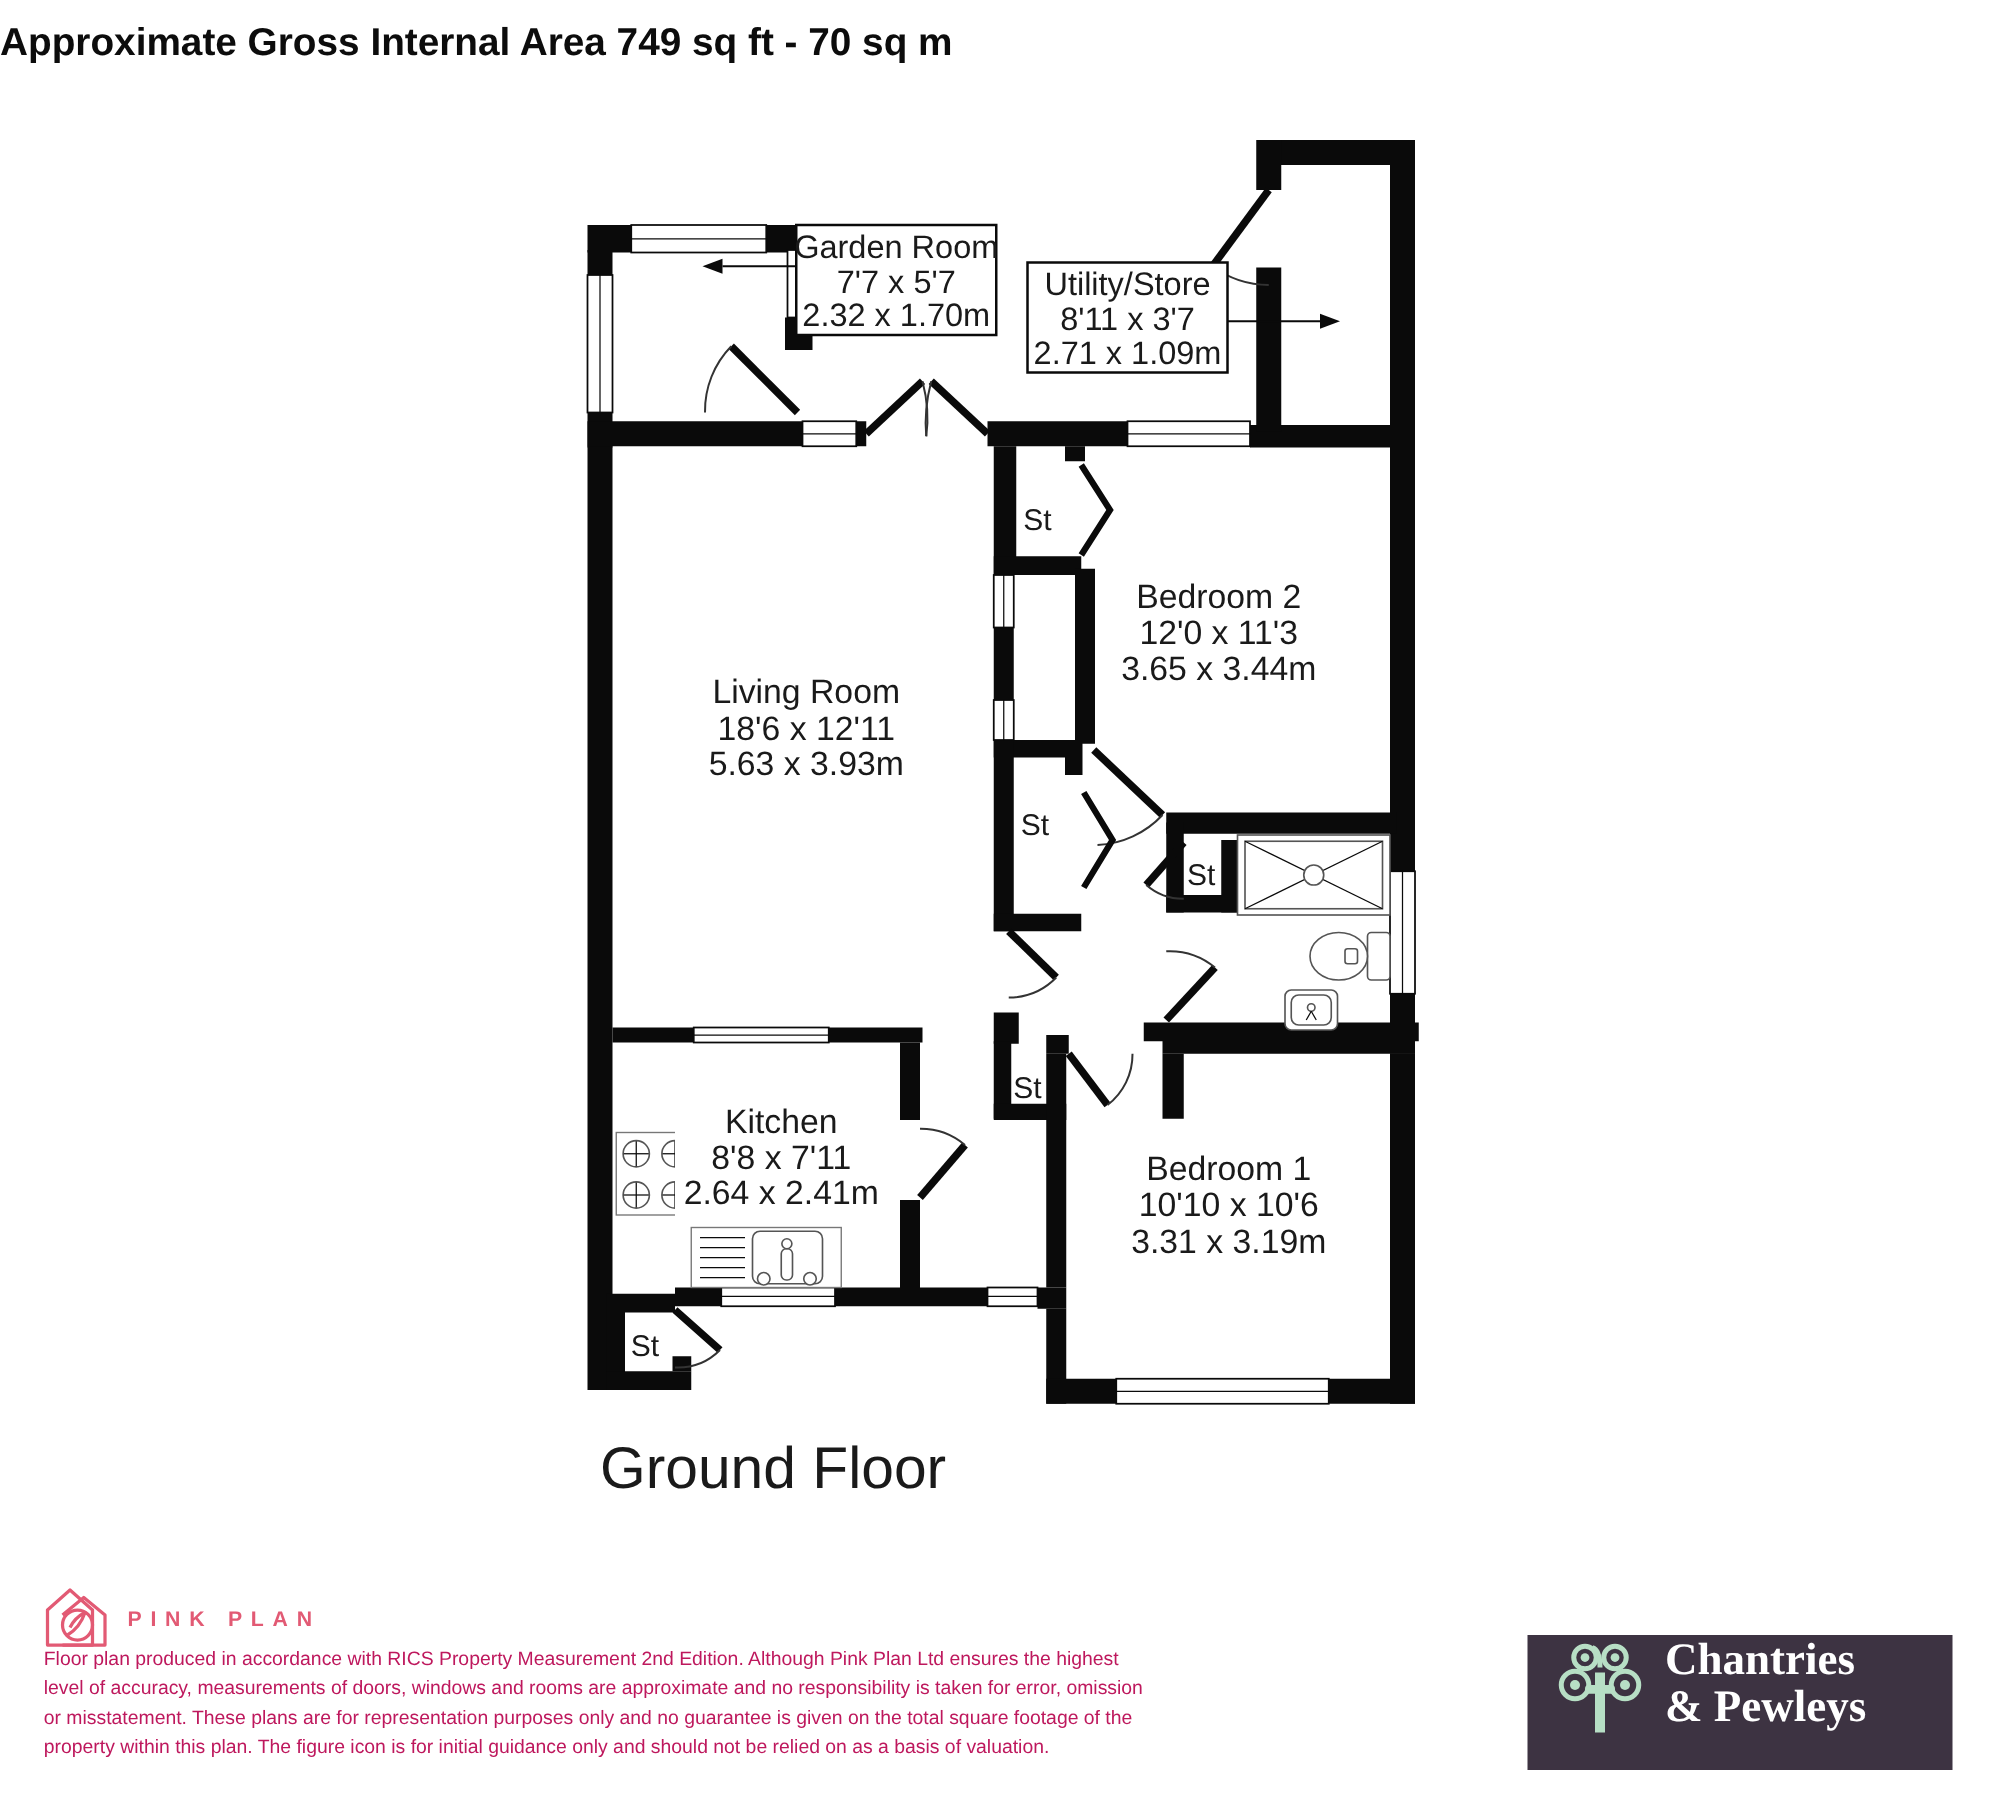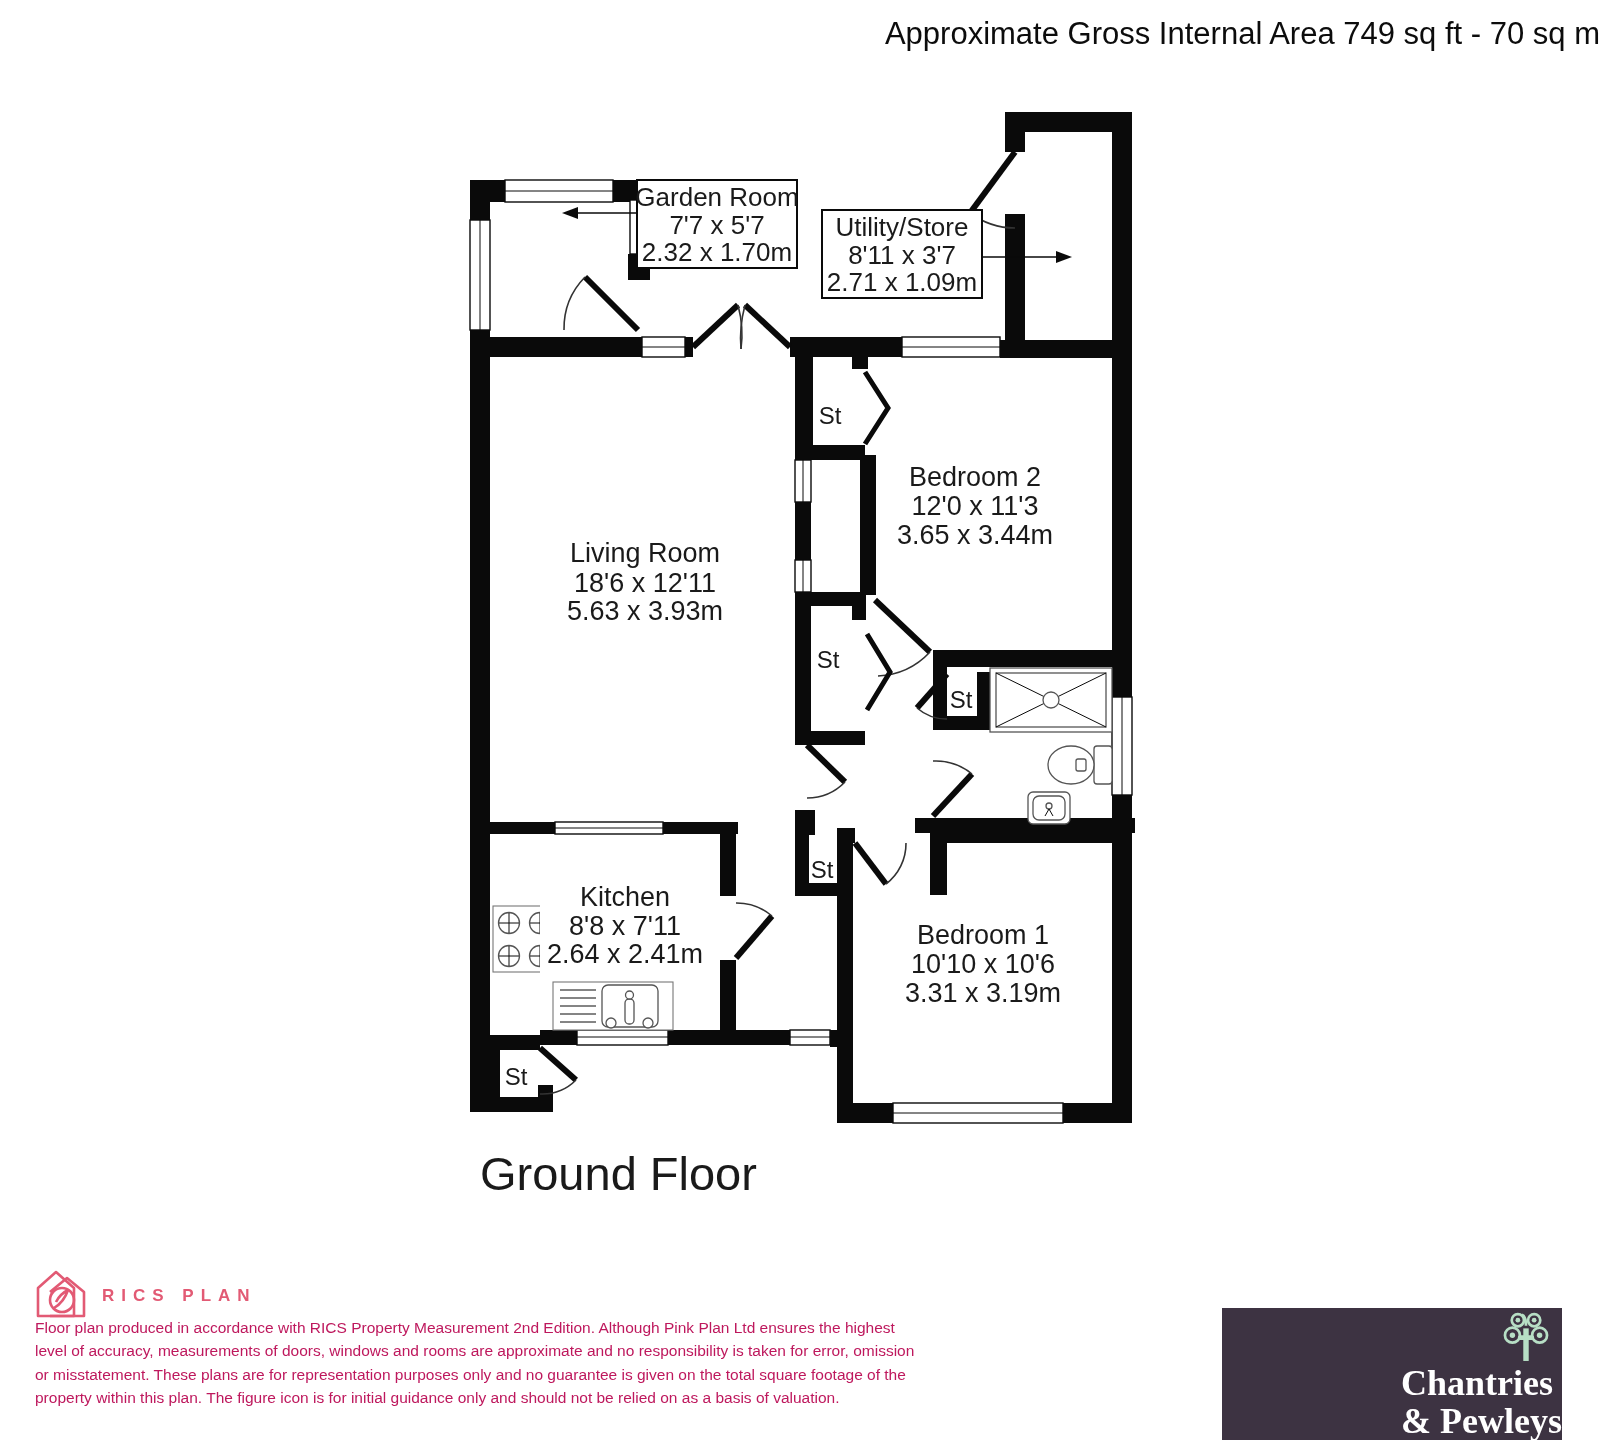--- a/index.html
+++ b/index.html
@@ -1,19 +1,19 @@
 <!DOCTYPE html>
 <html><head>
 <meta charset="utf-8">
 <style>
   html,body{margin:0;padding:0;background:#fff;}
   .page{position:relative;width:1600px;height:1450px;background:#fff;overflow:hidden;
         font-family:"Liberation Sans",sans-serif;}
-  .title{position:absolute;top:16px;left:0;width:1600px;text-align:right;
-         font-size:31px;font-weight:normal;color:#0c0c0c;}
+  .title{position:absolute;top:16px;left:0;width:1600px;text-align:left;
+         font-size:31px;font-weight:bold;color:#0c0c0c;}
   .plan{position:absolute;top:0;left:0;}
   .plan text{font-family:"Liberation Sans",sans-serif;fill:#1a1a1a;}
   .room-name{font-size:27px;text-anchor:middle;}
   .box-label{font-size:26px;text-anchor:middle;}
   .st{font-size:24px;text-anchor:middle;}
   .wall{fill:#0a0a0a;}
   .win{fill:#ffffff;stroke:#0a0a0a;stroke-width:1.4;}
   .winline{stroke:#0a0a0a;stroke-width:1;}
   .leaf{stroke:#0a0a0a;stroke-width:6;fill:none;}
   .fold{stroke:#0a0a0a;stroke-width:5;fill:none;}
@@ -22,23 +22,23 @@
   .counter{stroke:#777;stroke-width:1.1;fill:#fff;}
   .labelbox{fill:#fff;stroke:#0a0a0a;stroke-width:2;}
   .arrow{stroke:#0a0a0a;stroke-width:1.6;}
   .arrowhead{fill:#0a0a0a;}
   .ground-floor{position:absolute;left:480px;top:1146px;font-size:47px;color:#1a1a1a;}
   .pink-logo{position:absolute;left:34px;top:1264px;}
   .pink-name{position:absolute;left:102px;top:1286px;font-size:17px;font-weight:600;
              letter-spacing:7px;color:#e25a74;}
   .disclaimer{position:absolute;left:35px;top:1316px;width:880px;font-size:15.5px;
               line-height:1.5;color:#be185d;}
-  .agent-box{position:absolute;left:1222px;top:1308px;width:340px;height:132px;
-             background:#3d3342;display:flex;align-items:flex-end;padding-left:22px;
-             box-sizing:border-box;flex-direction:column;}
+  .agent-box{position:absolute;left:1222px;top:1308px;width:340px;height:108px;
+             background:#3d3342;display:flex;align-items:flex-start;padding-left:22px;
+             box-sizing:border-box;}
   .agent-text{color:#fff;font-family:"Liberation Serif",serif;font-weight:bold;
               font-size:36px;line-height:1.06;margin-left:16px;}
 </style>
 </head>
 <body>
 
 <div class="page">
 
   <div class="title">Approximate Gross Internal Area 749 sq ft - 70 sq m</div>
 
@@ -270,21 +270,21 @@
   <div class="ground-floor">Ground Floor</div>
 
   <svg class="pink-logo" width="58" height="56" viewBox="0 0 58 56">
     <g fill="none" stroke="#e25a74" stroke-width="2.6" stroke-linejoin="round">
       <path d="M4 24 L22 8 L40 24 L40 52 L4 52 Z"></path>
       <path d="M16 28 L33 14 L50 28 L50 52 L16 52"></path>
       <circle cx="28" cy="36" r="12"></circle>
       <path d="M20 44 Q30 38 34 26 Q26 30 22 38"></path>
     </g>
   </svg>
-  <div class="pink-name">RICS PLAN</div>
+  <div class="pink-name">PINK PLAN</div>
 
   <div class="disclaimer">Floor plan produced in accordance with RICS Property Measurement 2nd Edition. Although Pink Plan Ltd ensures the highest level of accuracy, measurements of doors, windows and rooms are approximate and no responsibility is taken for error, omission or misstatement. These plans are for representation purposes only and no guarantee is given on the total square footage of the property within this plan. The figure icon is for initial guidance only and should not be relied on as a basis of valuation.</div>
 
   <div class="agent-box">
     <svg width="72" height="82" viewBox="0 0 72 82">
       <g fill="none" stroke="#b7dfc5" stroke-width="4">
         <circle cx="16" cy="40" r="11"></circle>
         <circle cx="56" cy="40" r="11"></circle>
         <circle cx="24" cy="18" r="9"></circle>
         <circle cx="48" cy="18" r="9"></circle>

